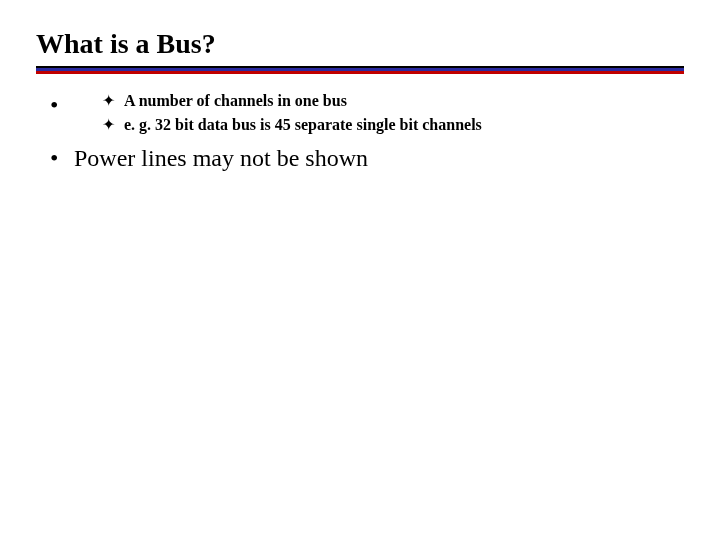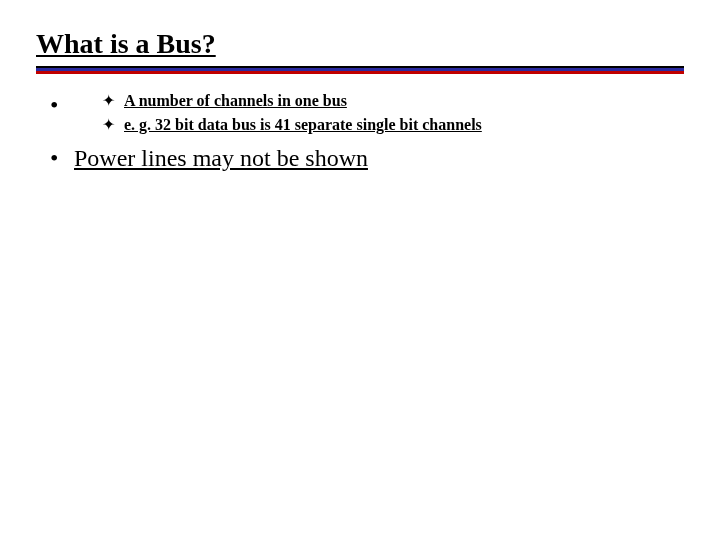--- a/index.html
+++ b/index.html
@@ -7,21 +7,20 @@
     padding: 0;
     width: 720px;
     height: 540px;
     background: #ffffff;
     font-family: "Times New Roman", Times, serif;
     color: #000000;
   }
   .slide {
     box-sizing: border-box;
     padding: 28px 36px 0 36px;
-    text-decoration: underline;
   }
   .title {
     font-size: 28px;
     font-weight: bold;
     margin: 0 0 6px 0;
   }
   .rule {
     height: 8px;
     margin-bottom: 16px;
   }
@@ -89,18 +88,18 @@
   <div class="rule">
     <div class="line-black"></div>
     <div class="line-blue"></div>
     <div class="line-red"></div>
   </div>
 
   <ul class="main">
     <li>
       <ul class="sub">
         <li>A number of channels in one bus</li>
-        <li>e. g. 32 bit data bus is 41 separate single bit channels</li>
+        <li>e. g. 32 bit data bus is 45 separate single bit channels</li>
       </ul>
     </li>
     <li>Power lines may not be shown</li>
   </ul>
 </div>
 
 </body></html>

